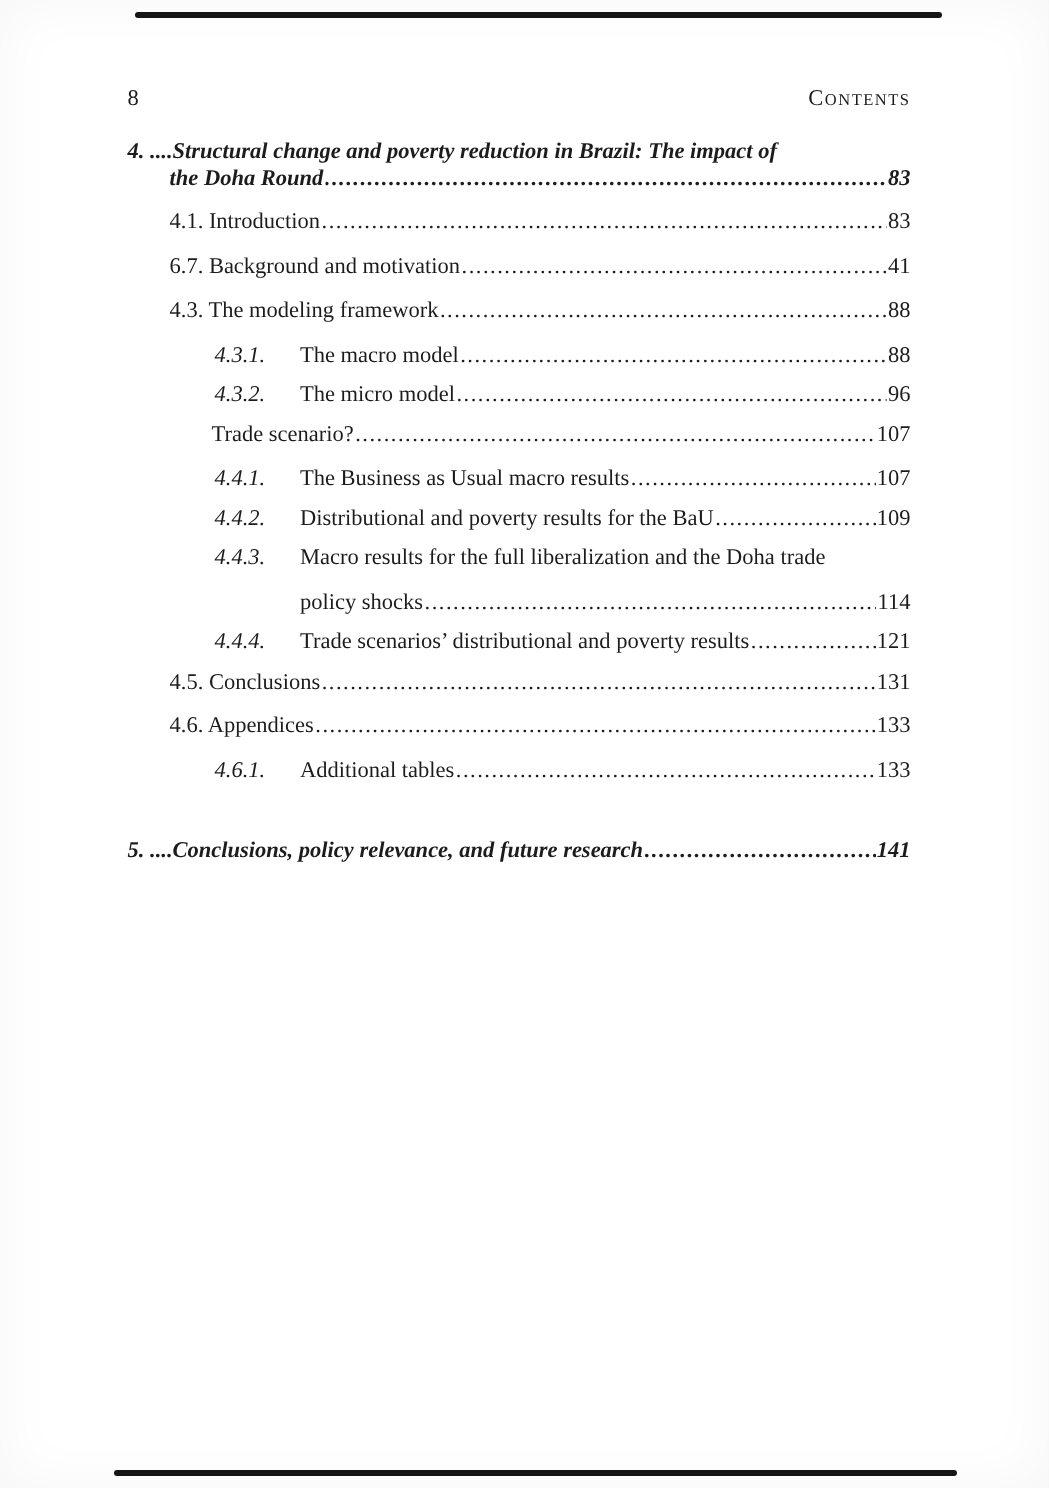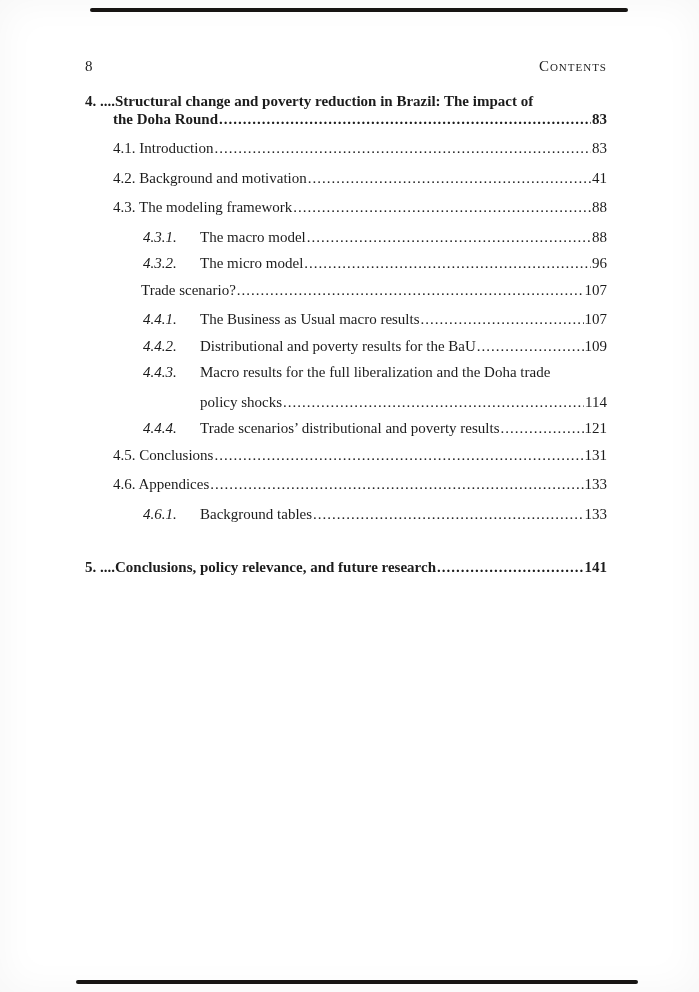--- a/index.html
+++ b/index.html
@@ -20,21 +20,21 @@
   .artifact.top    { left:90px;  top:8px;   width:538px; height:4px; }
   .artifact.bottom { left:76px;  top:980px; width:562px; height:4px; }
 
   .content { position:absolute; left:85px; top:58px; width:522px; }
 
   .hdr { display:flex; justify-content:space-between; align-items:baseline; margin-bottom:18px; }
   .hdr .pgnum { font-size:15px; }
   .hdr .title { font-variant:small-caps; font-size:15px; letter-spacing:1px; }
 
   .entry { font-size:15px; line-height:17.5px; }
-  .lvl0 { margin-bottom:12px; }
+  .lvl0 { margin-bottom:12px;font-style:italic; }
   .lvl1 { margin-left:28px; margin-bottom:12px; }
   .lvl2 { margin-left:58px; margin-bottom:9px; }
   .bold { font-weight:bold; }
   .entry-5 { margin-top:36px; }
 
   .line { white-space:nowrap; }
   .row { display:flex; align-items:flex-end; }
   .hang { margin-left:28px; }      
   .num2 { flex:none; width:57px;font-style:italic; } 
   .cont2 { margin-left:57px;margin-top:12px; }     
@@ -73,21 +73,21 @@
     <div class="entry lvl1">
       <div class="row">
         <span class="t">4.1. Introduction</span>
         <span class="leader"></span>
         <span class="pg">83</span>
       </div>
     </div>
 
     <div class="entry lvl1">
       <div class="row">
-        <span class="t">4.2. Background and motivation</span>
+        <span class="t">6.7. Background and motivation</span>
         <span class="leader"></span>
         <span class="pg">41</span>
       </div>
     </div>
 
     <div class="entry lvl1">
       <div class="row">
         <span class="t">4.3. The modeling framework</span>
         <span class="leader"></span>
         <span class="pg">88</span>
@@ -171,21 +171,21 @@
       <div class="row">
         <span class="t">4.6. Appendices</span>
         <span class="leader"></span>
         <span class="pg">133</span>
       </div>
     </div>
 
     <div class="entry lvl2">
       <div class="row">
         <span class="num2">4.6.1.</span>
-        <span class="t">Background tables</span>
+        <span class="t">Additional tables</span>
         <span class="leader"></span>
         <span class="pg">133</span>
       </div>
     </div>
 
     <div class="entry lvl0 bold entry-5">
       <div class="row">
         <span class="t">5. ....Conclusions, policy relevance, and future research</span>
         <span class="leader"></span>
         <span class="pg">141</span>

